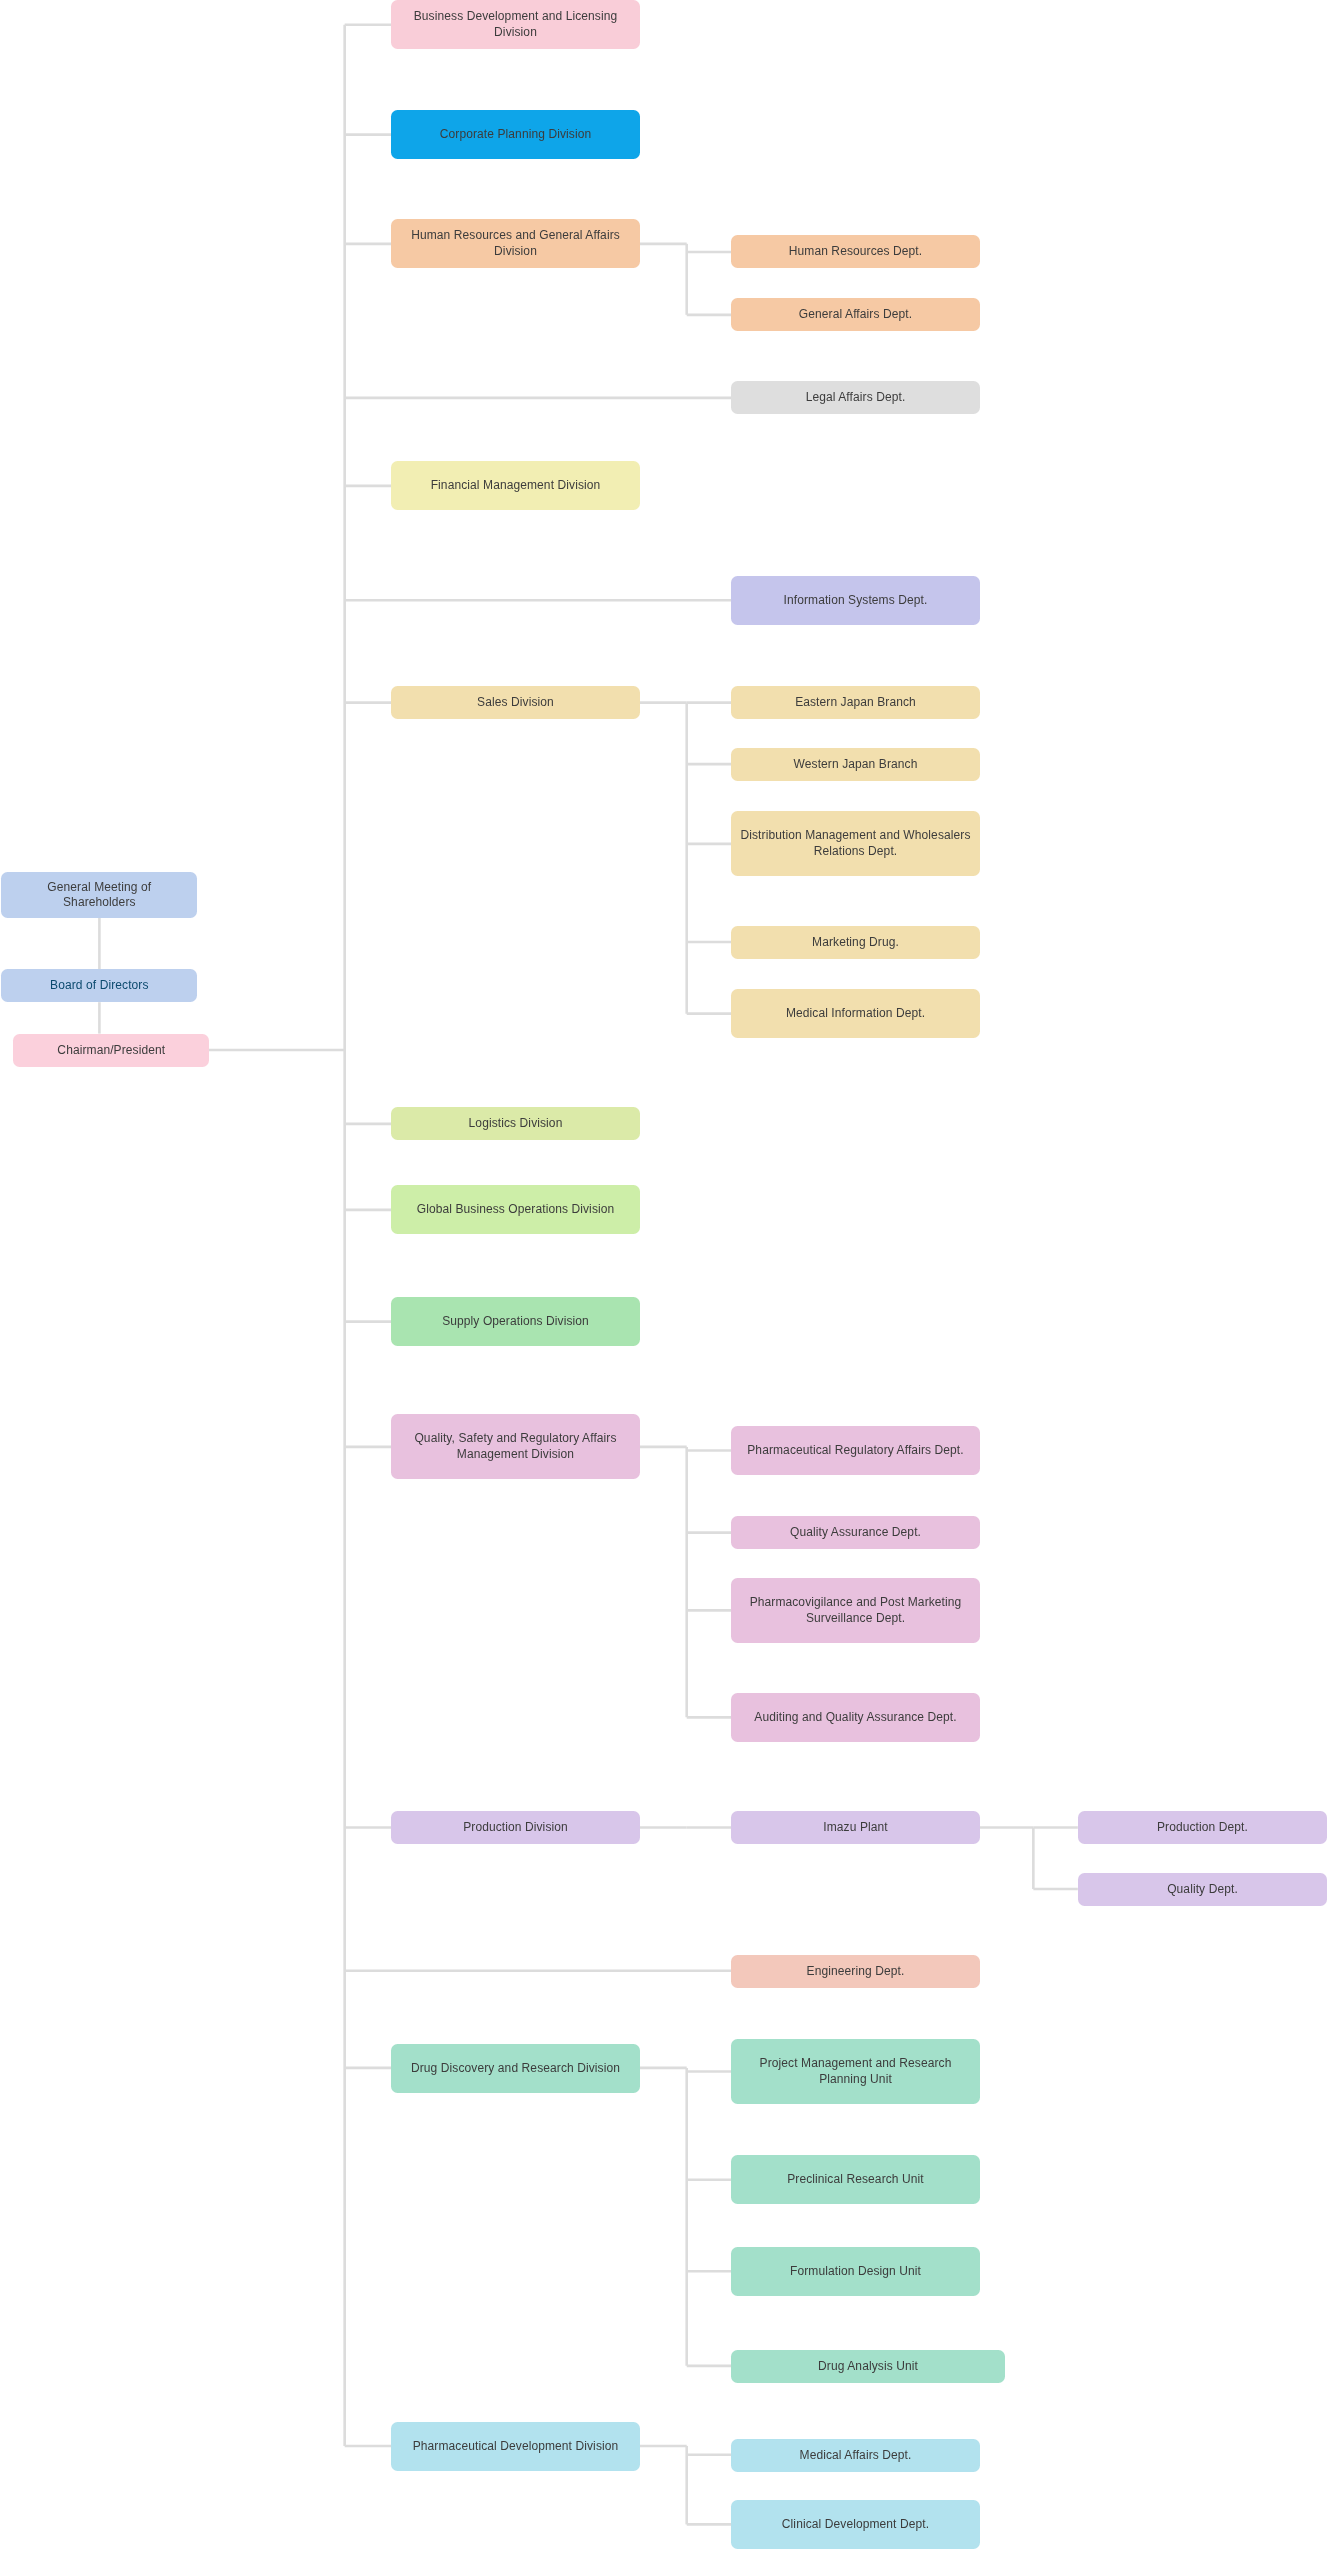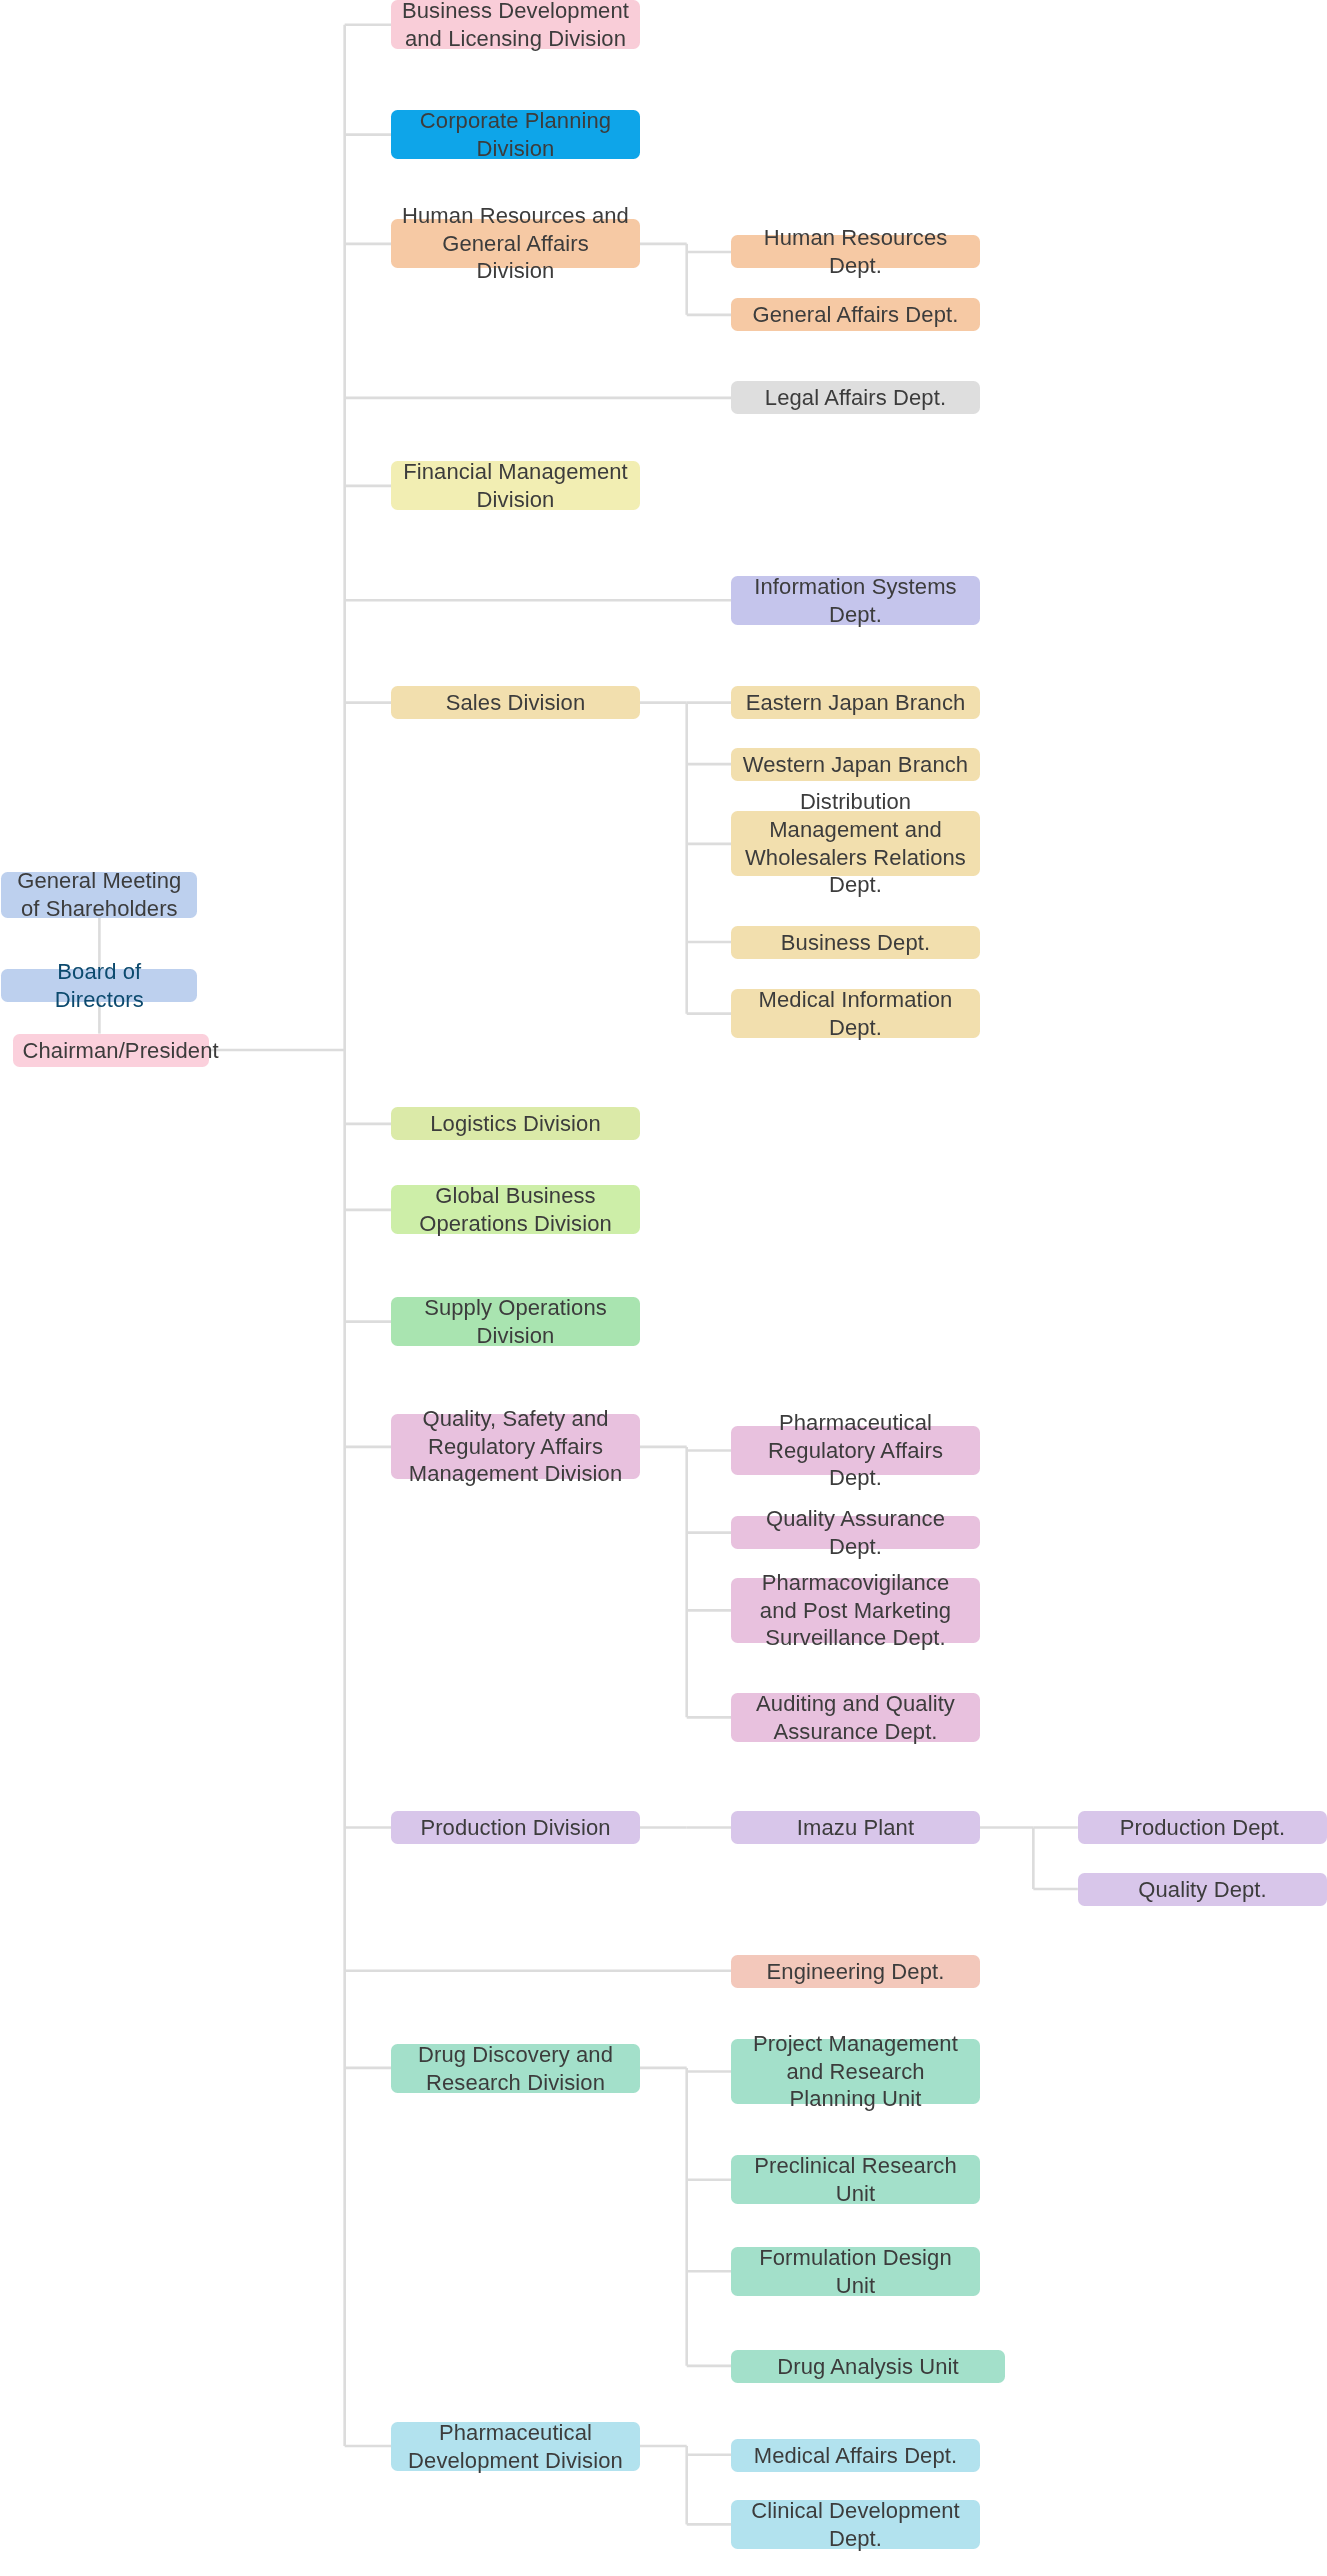--- a/index.html
+++ b/index.html
@@ -23,21 +23,21 @@
   }
   .node{
     position:absolute;
     box-sizing:border-box;
     border-radius:6.5px;
     display:flex;
     align-items:center;
     justify-content:center;
     text-align:center;
     color:#3c3c3c;
-    font-size:22px;
+    font-size:12px;
     line-height:1.26;
     padding:3.9px 9.2px;
     letter-spacing:0.1px;
   }
   .node span{display:block;width:100%;}
 </style>
 </head>
 <body>
 
 <div id="chart">
@@ -135,21 +135,21 @@
     <div class="node" style="left: 731px; top: 686px; width: 249px; height: 33px; background: rgb(242, 223, 174); color: rgb(60, 60, 60);">
       <span>Eastern Japan Branch</span>
     </div>
     <div class="node" style="left: 731px; top: 748px; width: 249px; height: 33px; background: rgb(242, 223, 174); color: rgb(60, 60, 60);">
       <span>Western Japan Branch</span>
     </div>
     <div class="node" style="left: 731px; top: 811px; width: 249px; height: 65px; background: rgb(242, 223, 174); color: rgb(60, 60, 60);">
       <span>Distribution Management and Wholesalers Relations Dept.</span>
     </div>
     <div class="node" style="left: 731px; top: 926px; width: 249px; height: 33px; background: rgb(242, 223, 174); color: rgb(60, 60, 60);">
-      <span>Business Dept.</span>
+      <span>Marketing Drug.</span>
     </div>
     <div class="node" style="left: 731px; top: 989px; width: 249px; height: 49px; background: rgb(242, 223, 174); color: rgb(60, 60, 60);">
       <span>Medical Information Dept.</span>
     </div>
     <div class="node" style="left: 391px; top: 1107px; width: 249px; height: 33px; background: rgb(219, 234, 168); color: rgb(60, 60, 60);">
       <span>Logistics Division</span>
     </div>
     <div class="node" style="left: 391px; top: 1185px; width: 249px; height: 49px; background: rgb(205, 238, 168); color: rgb(60, 60, 60);">
       <span>Global Business Operations Division</span>
     </div>

